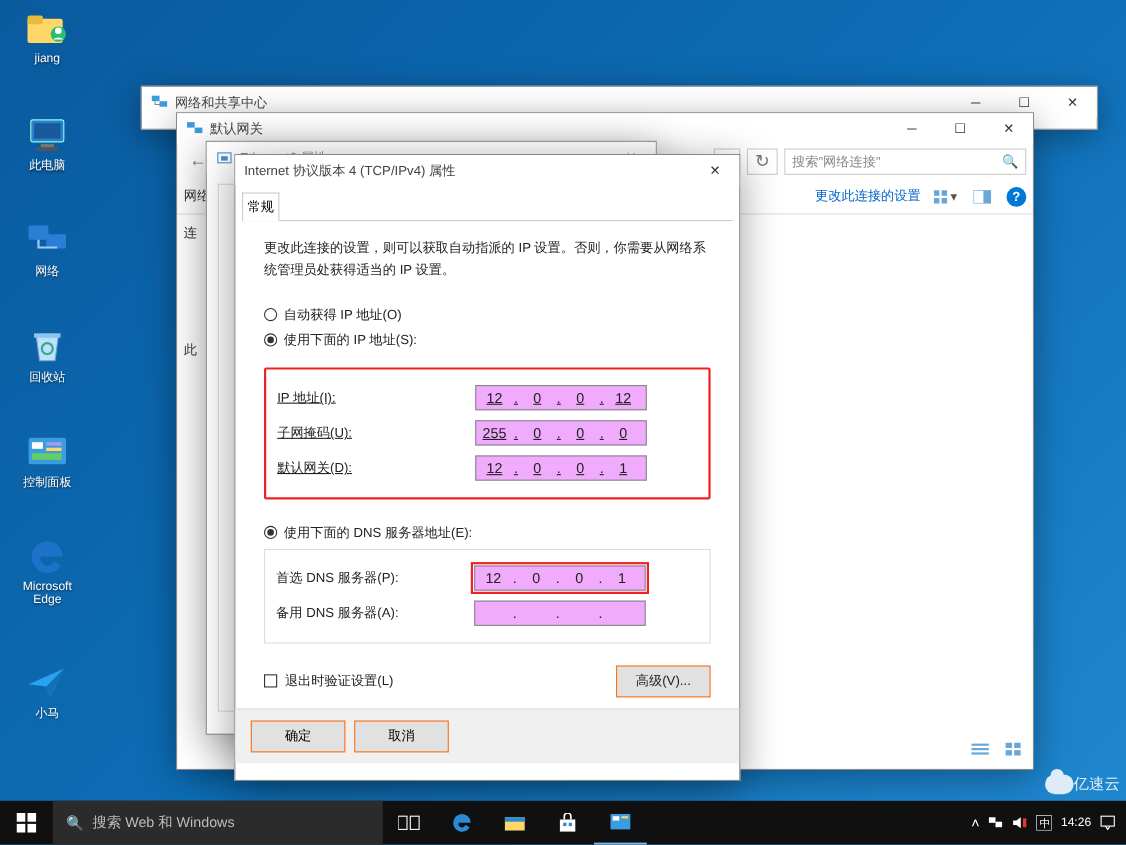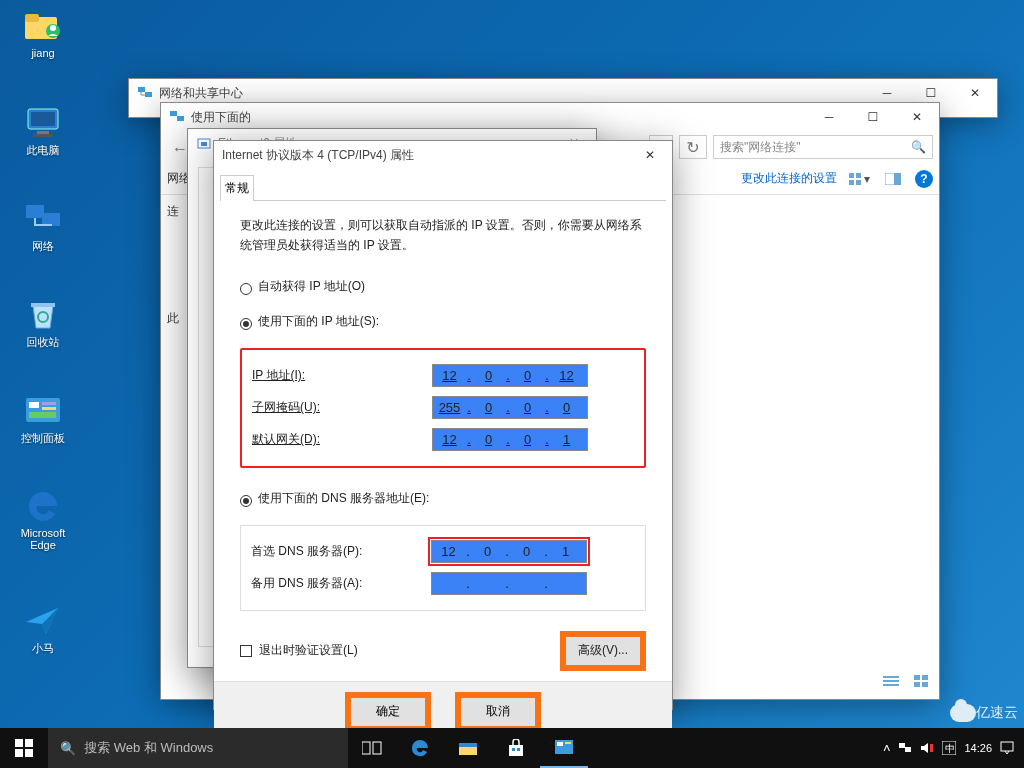--- a/index.html
+++ b/index.html
@@ -17,40 +17,40 @@
 .winbtns { display: flex; height: 100%; }
 .winbtn { width: 44px; display: flex; align-items: center; justify-content: center; color: #333; font-size: 12px; }
 
 .dialog { position: absolute; background: #fff; border: 1px solid #888; box-shadow: 0 8px 36px rgba(0,0,0,.4); }
 .tabstrip { display: flex; margin: 6px 6px 0; border-bottom: 1px solid #ccc; }
 .tab { border: 1px solid #ccc; border-bottom: none; padding: 4px 4px; font-size: 12px; background: #fff; margin-bottom: -1px; }
 
 .prop-body { padding: 14px 26px 10px; font-size: 12px; color: #222; }
 .prop-desc { line-height: 1.7; margin-bottom: 22px; }
 
-.radio-row { display: flex; align-items: flex-end; gap: 6px; margin: 18px 0; }
+.radio-row { display: flex; align-items: center; gap: 6px; margin: 6px 0; }
 .radio-row.disabled { color: #9a9a9a; }
 .radio-dot { width: 12px; height: 12px; border: 1px solid #333; border-radius: 50%; display: inline-flex; align-items: center; justify-content: center; }
 .radio-dot.sel::after { content: ""; width: 6px; height: 6px; background: #333; border-radius: 50%; }
 .radio-dot.dis { border-color: #aaa; }
 
 .fieldgroup { border: 2px solid #e22; border-radius: 2px; padding: 8px 10px; margin: 16px 0 22px; position: relative; text-decoration: underline; }
 .fieldrow { display: flex; align-items: center; height: 28px; margin: 4px 0; }
 .fieldrow .flabel { width: 180px; }
-.ipbox { display: flex; align-items: center; border: 1px solid #888; height: 23px; width: 156px; font-family: Consolas, monospace; font-size: 13px; background: #3b82f6; }
+.ipbox { display: flex; align-items: center; border: 1px solid #888; height: 23px; width: 156px; font-family: Consolas, monospace; font-size: 13px; background: #f0abfc; }
 .ipbox.hl { outline: 2px solid #e22; outline-offset: 1px; }
 .ipbox .oct { width: 33px; text-align: center; }
 .ipbox .dot { width: 6px; text-align: center; }
 
 .checkbox-row { display: flex; align-items: center; gap: 7px; }
 .chk { width: 12px; height: 12px; border: 1px solid #333; }
 
-.btn { min-width: 86px; height: 40px; border: 6px solid #f97316; background: #e1e1e1; font-size: 12px; display: inline-flex; align-items: center; justify-content: center; cursor: pointer; }
-
-.dlg-footer { display: flex; justify-content: center; gap: 24px; padding: 10px 14px; border-top: 1px solid #e0e0e0; background: #f0f0f0; }
+.btn { min-width: 86px; height: 29px; border: 1px solid #f97316; background: #e1e1e1; font-size: 12px; display: inline-flex; align-items: center; justify-content: center; cursor: pointer; }
+
+.dlg-footer { display: flex; justify-content: flex-start; gap: 8px; padding: 10px 14px; border-top: 1px solid #e0e0e0; background: #f0f0f0; }
 
 .toolbar { display: flex; align-items: center; height: 32px; border-bottom: 1px solid #e0e0e0; padding: 0 6px; gap: 10px; font-size: 12px; }
 .toolbar .link { color: #0066cc; cursor: pointer; }
 .toolbar .spacer { flex: 1; }
 .iconbtn { width: 24px; height: 24px; display: flex; align-items: center; justify-content: center; color: #555; }
 .help-icon { width: 18px; height: 18px; border-radius: 50%; background: #0078d7; color: #fff; font-size: 12px; font-weight: bold; display: flex; align-items: center; justify-content: center; }
 
 .addrbar { display: flex; align-items: center; height: 32px; padding: 0 6px; gap: 6px; }
 .navarrow { width: 26px; height: 24px; display: flex; align-items: center; justify-content: center; border: 1px solid transparent; color: #777; }
 .searchbox { flex: none; width: 220px; height: 24px; border: 1px solid #ccc; display: flex; align-items: center; padding: 0 6px; font-size: 12px; color: #888; gap: 6px; }
@@ -168,21 +168,21 @@
 </div>
 
 <div class="window" style="left:160px; top:102px; width:780px; height:598px;">
   <div class="titlebar">
     <span class="ticon">
         <svg width="16" height="16">
           <rect x="1" y="2" width="7" height="5" fill="#3a9de0"></rect>
           <rect x="8" y="7" width="7" height="5" fill="#3a9de0"></rect>
         </svg>
       </span>
-    <span class="title">使用下面的</span>
+    <span class="title">默认网关</span>
     <div class="winbtns">
       <div class="winbtn">─</div>
       <div class="winbtn">☐</div>
       <div class="winbtn close">✕</div>
     </div>
   </div>
   <div class="addrbar">
     <div class="navarrow">←</div>
     <div style="flex:1"></div>
     <div class="navarrow" style="border:1px solid #ccc; width:24px;">˅</div>

